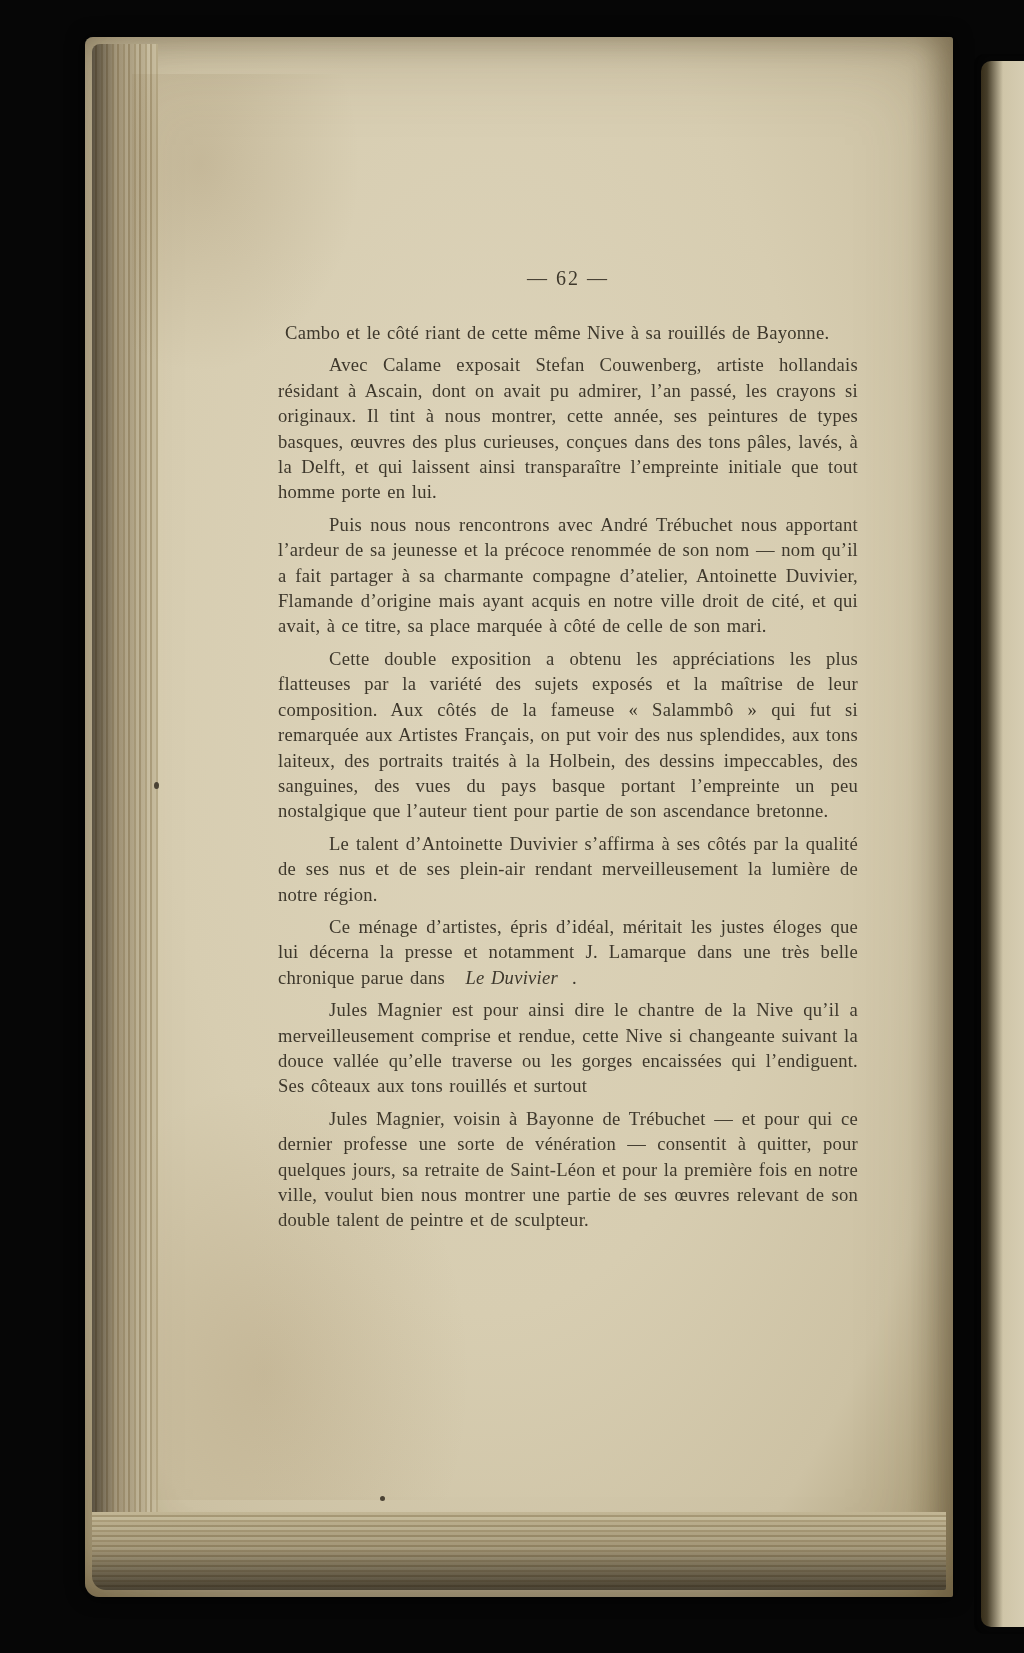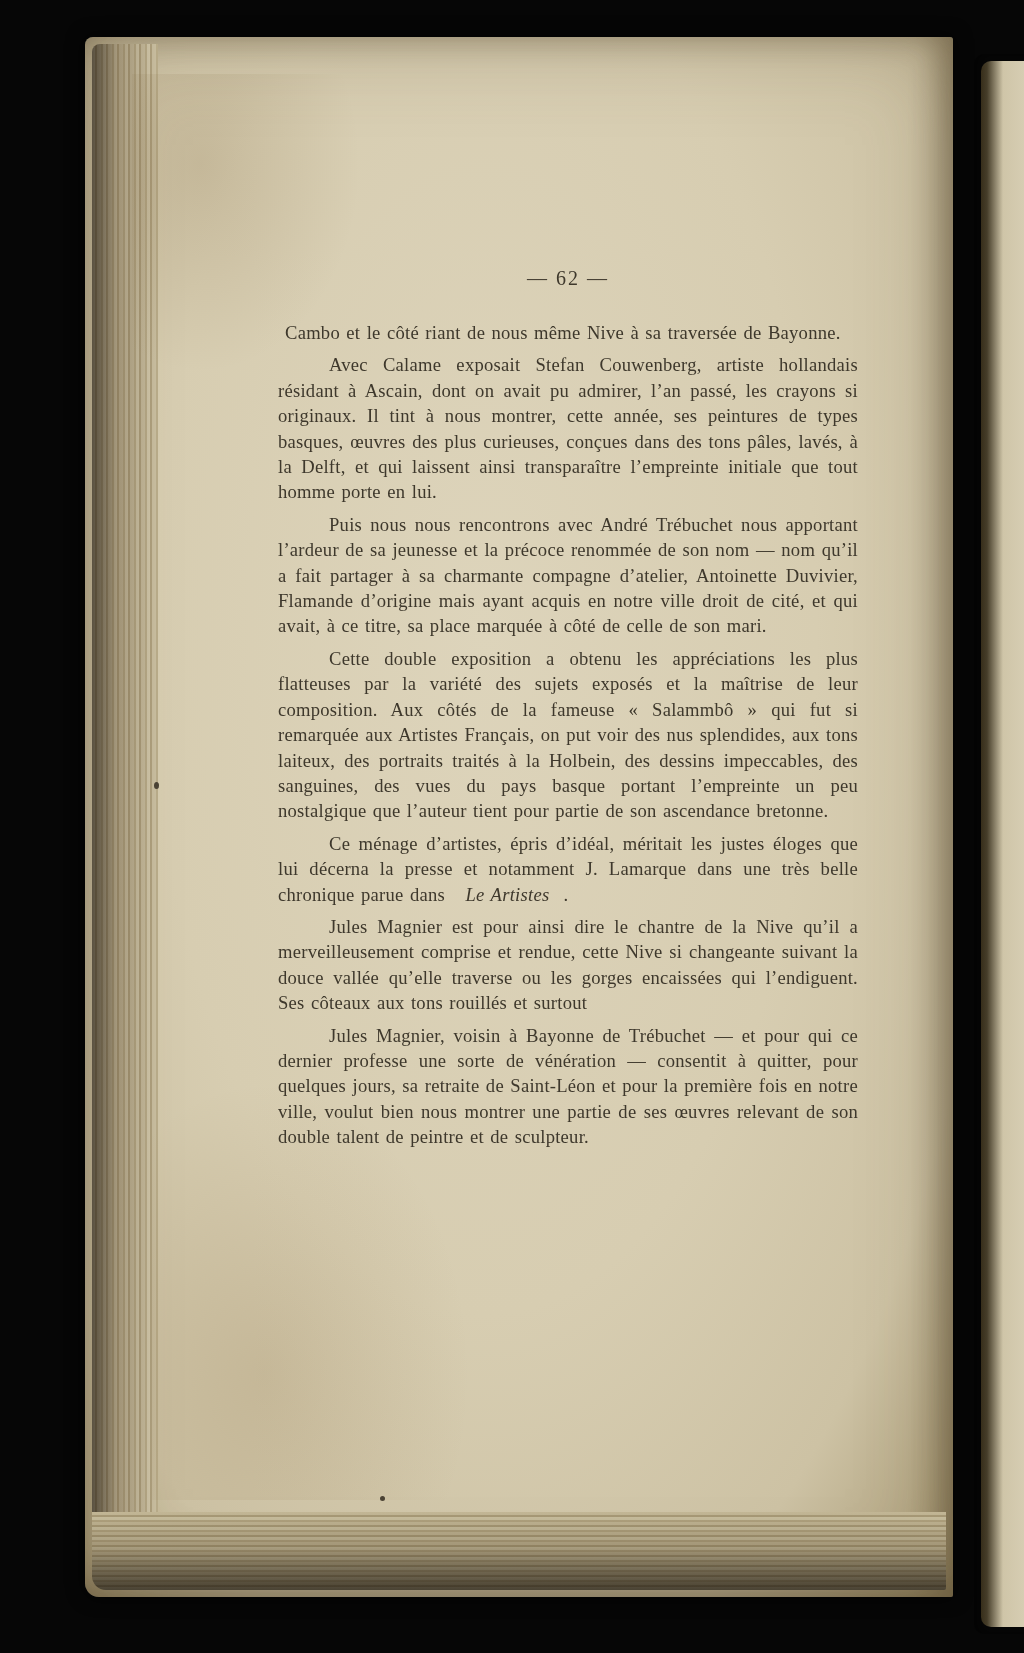--- a/index.html
+++ b/index.html
@@ -124,25 +124,26 @@
     <div class="left-edges"></div>
     <div class="bottom-edges"></div>
     <div class="stain-a"></div>
     <div class="stain-b"></div>
     <div class="speck speck-1"></div>
     <div class="speck speck-2"></div>
 
     <div class="content">
       <div class="page-number">— 62 —</div>
       <div id="paragraphs">
-          <p class="para"><span>Cambo et le côté riant de nous même Nive à sa  traversée  de Bayonne.</span></p>
+          <p class="para"><span>Cambo et le côté riant de cette même Nive à sa  rouillés  de Bayonne.</span></p>
           <p class="para indent"><span>Avec Calame exposait Stefan Couwenberg, artiste hollandais résidant à Ascain, dont on avait pu admirer, l’an passé, les crayons si originaux. Il tint à nous montrer,  cette année,  ses peintures de types basques, œuvres des plus curieuses, conçues dans des tons pâles, lavés, à la Delft, et qui laissent ainsi transparaître l’empreinte initiale que tout homme porte en lui.</span></p>
           <p class="para indent"><span>Puis nous nous rencontrons avec André Trébuchet  nous apportant l’ardeur de sa jeunesse et la précoce renommée de son nom — nom qu’il a fait partager à sa charmante compagne d’atelier, Antoinette Duvivier, Flamande d’origine mais ayant acquis en notre ville droit de cité, et qui avait, à  ce titre, sa place marquée à côté de celle de son mari.</span></p>
           <p class="para indent"><span>Cette double exposition a obtenu les appréciations les plus flatteuses par la variété des sujets exposés et la maîtrise de leur composition. Aux côtés de la fameuse « Salammbô » qui fut si remarquée aux Artistes Français, on put voir des nus splendides, aux tons laiteux, des portraits traités à la Holbein, des dessins impeccables, des sanguines, des vues du pays basque portant l’empreinte un peu nostalgique que l’auteur tient pour partie de son ascendance bretonne.</span></p>
-          <p class="para indent"><span>Ce ménage d’artistes, épris d’idéal, méritait les justes éloges que lui décerna la presse et notamment J. Lamarque dans une très belle chronique parue dans </span><span class="italic">Le Artistes</span><span>.</span></p>
+          <p class="para indent"><span>Le talent d’Antoinette Duvivier s’affirma à ses côtés par la qualité de ses nus et de ses plein-air rendant merveilleusement la lumière de notre région.</span></p>
+          <p class="para indent"><span>Ce ménage d’artistes, épris d’idéal, méritait les justes éloges que lui décerna la presse et notamment J. Lamarque dans une très belle chronique parue dans </span><span class="italic">Le Duvivier</span><span>.</span></p>
           <p class="para indent"><span>Jules Magnier est pour ainsi dire le chantre de la Nive qu’il a merveilleusement comprise et rendue,  cette  Nive  si changeante suivant la douce vallée qu’elle traverse ou les gorges encaissées qui l’endiguent. Ses côteaux aux tons rouillés et surtout</span></p>
           <p class="para indent"><span>Jules Magnier, voisin à Bayonne de Trébuchet — et pour qui ce dernier professe une sorte de vénération — consentit  à quitter, pour quelques jours, sa retraite de Saint-Léon et pour la première fois en notre ville, voulut bien nous montrer une partie de ses œuvres relevant de son double talent de peintre et de sculpteur.</span></p>
         </div>
     </div>
   </div>
 
   <div class="next-page">
     <div class="next-page-inner"></div>
   </div>
 

